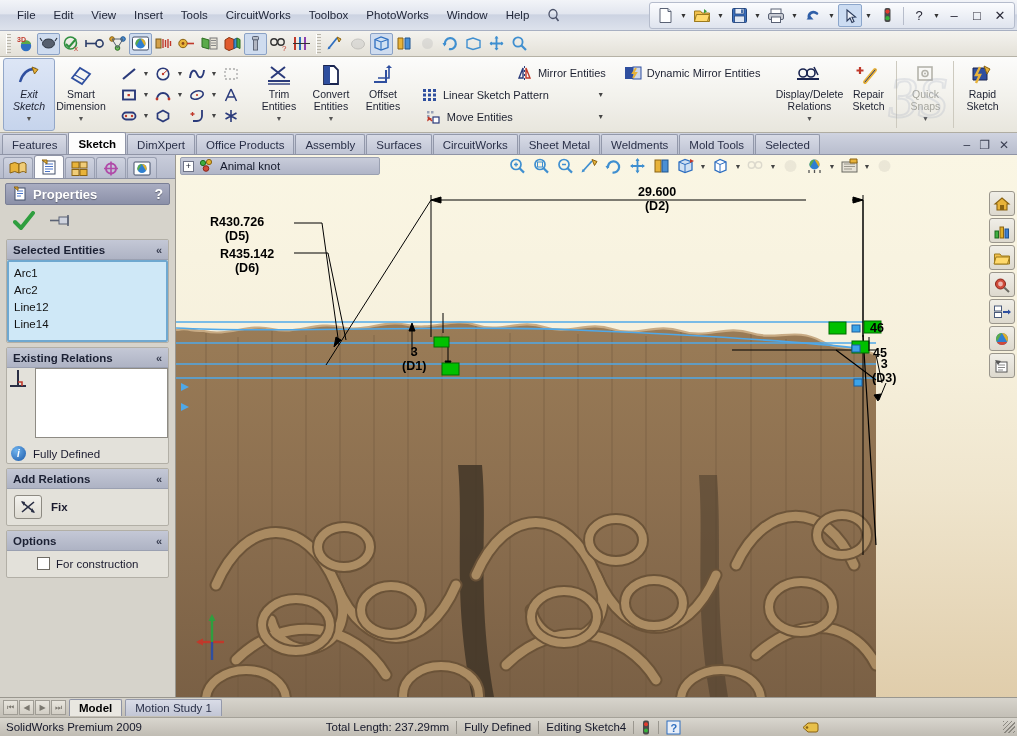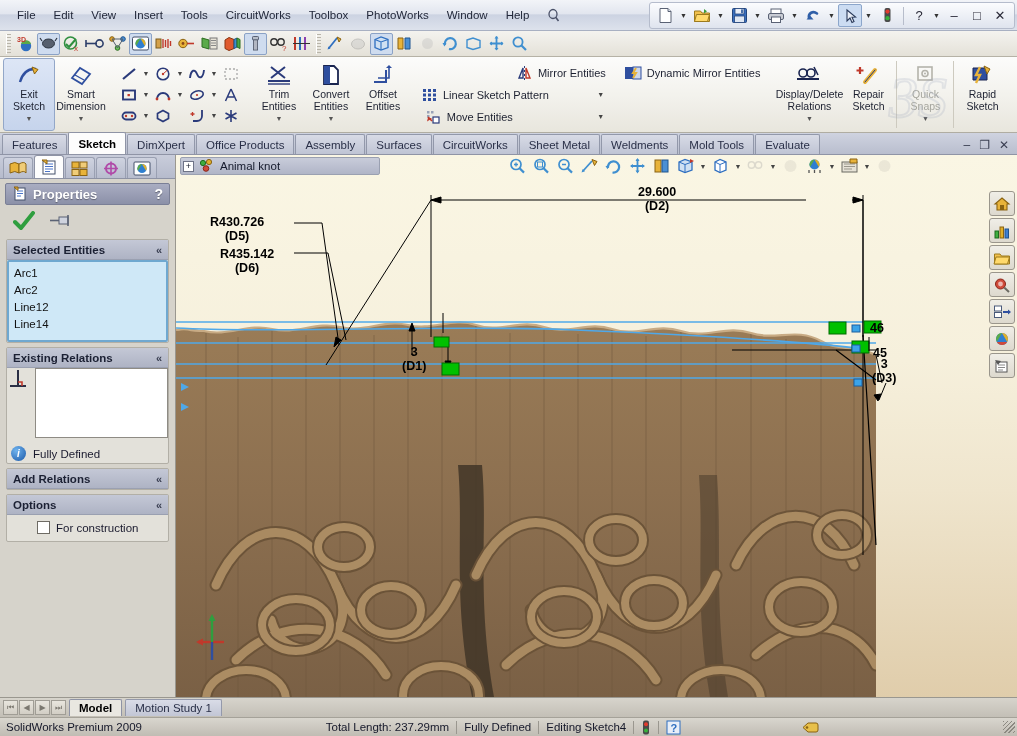--- a/index.html
+++ b/index.html
@@ -83,21 +83,21 @@
     border-bottom: 1px solid #b0ada2;
     display: flex; align-items: stretch; overflow: hidden;
   }
   .rgroup { display: flex; align-items: stretch; padding: 1px 3px; }
   .rsep { width: 1px; background: #cdcabf; margin: 3px 2px; }
   .bigbtn {
     width: 52px; display:flex; flex-direction:column; align-items:center; justify-content:flex-start;
     padding-top: 4px; border:1px solid transparent; border-radius:3px; text-align:center;
     font-size:10.5px; line-height:11.5px; color:#1c2030;
   }
-  .bigbtn.active { background:linear-gradient(to bottom,#dde6f6,#c6d4ec); border-color:#93a7c8; }
+  .bigbtn.active { background:linear-gradient(to bottom,#dde6f6,#c6d4ec); border-color:#93a7c8;font-style:italic; }
   .bigbtn .bico { height: 26px; display:flex; align-items:center; justify-content:center; }
   .bigbtn .drop { font-size:7px; color:#555; margin-top:1px; }
   .bigbtn.wide { width: 66px; }
   .bigbtn.dis { color:#a6a69e; }
   .smallgrid { display:flex; flex-direction:column; justify-content:center; gap:1px; padding:2px 1px; }
   .srow { display:flex; align-items:center; gap:1px; }
   .sico { width:22px; height:20px; display:flex; align-items:center; justify-content:center;
           border:1px solid transparent; border-radius:2px; }
   .scar { width:10px; font-size:7px; color:#444; display:flex; align-items:center; justify-content:center; }
   .txtcol { display:flex; flex-direction:column; justify-content:center; gap:2px; padding:2px 2px; }
@@ -782,21 +782,21 @@
     <div class="tab">Features</div>
     <div class="tab active">Sketch</div>
     <div class="tab">DimXpert</div>
     <div class="tab">Office Products</div>
     <div class="tab">Assembly</div>
     <div class="tab">Surfaces</div>
     <div class="tab">CircuitWorks</div>
     <div class="tab">Sheet Metal</div>
     <div class="tab">Weldments</div>
     <div class="tab">Mold Tools</div>
-    <div class="tab">Evaluate</div>
+    <div class="tab">Selected</div>
     <div class="tabbar-right">
       <span>–</span>
       <span>❐</span>
       <span>✕</span>
     </div>
   </div>
 
   <div class="leftpanel">
     <div class="pmtabs">
       <div class="pmtab">
@@ -895,20 +895,30 @@
           <span class="infoi">i</span>
           <span>Fully Defined</span>
         </div>
       </div>
     </div>
 
     <div class="section">
       <div class="sect-title">
         <span>Add Relations</span>
         <span class="chev">«</span>
+      </div>
+      <div class="sect-body" style="display:flex;align-items:center;gap:9px;padding:6px 7px">
+        <div class="relbtn">
+          <svg width="18" height="16" viewBox="0 0 18 16">
+              <path d="M3 3 L15 13 M15 3 L3 13" stroke="#2a2f45" stroke-width="1.6"></path>
+              <path d="M2 2 l4 1 l-1 4 z" fill="#2a2f45"></path>
+              <path d="M16 14 l-4 -1 l1 -4 z" fill="#2a2f45"></path>
+            </svg>
+        </div>
+        <span style="font-weight:bold;font-size:11.5px">Fix</span>
       </div>
     </div>
 
     <div class="section">
       <div class="sect-title">
         <span>Options</span>
         <span class="chev">«</span>
       </div>
       <div class="sect-body" style="padding:6px 7px 7px 30px">
         <label style="display:flex;align-items:center;gap:6px">

